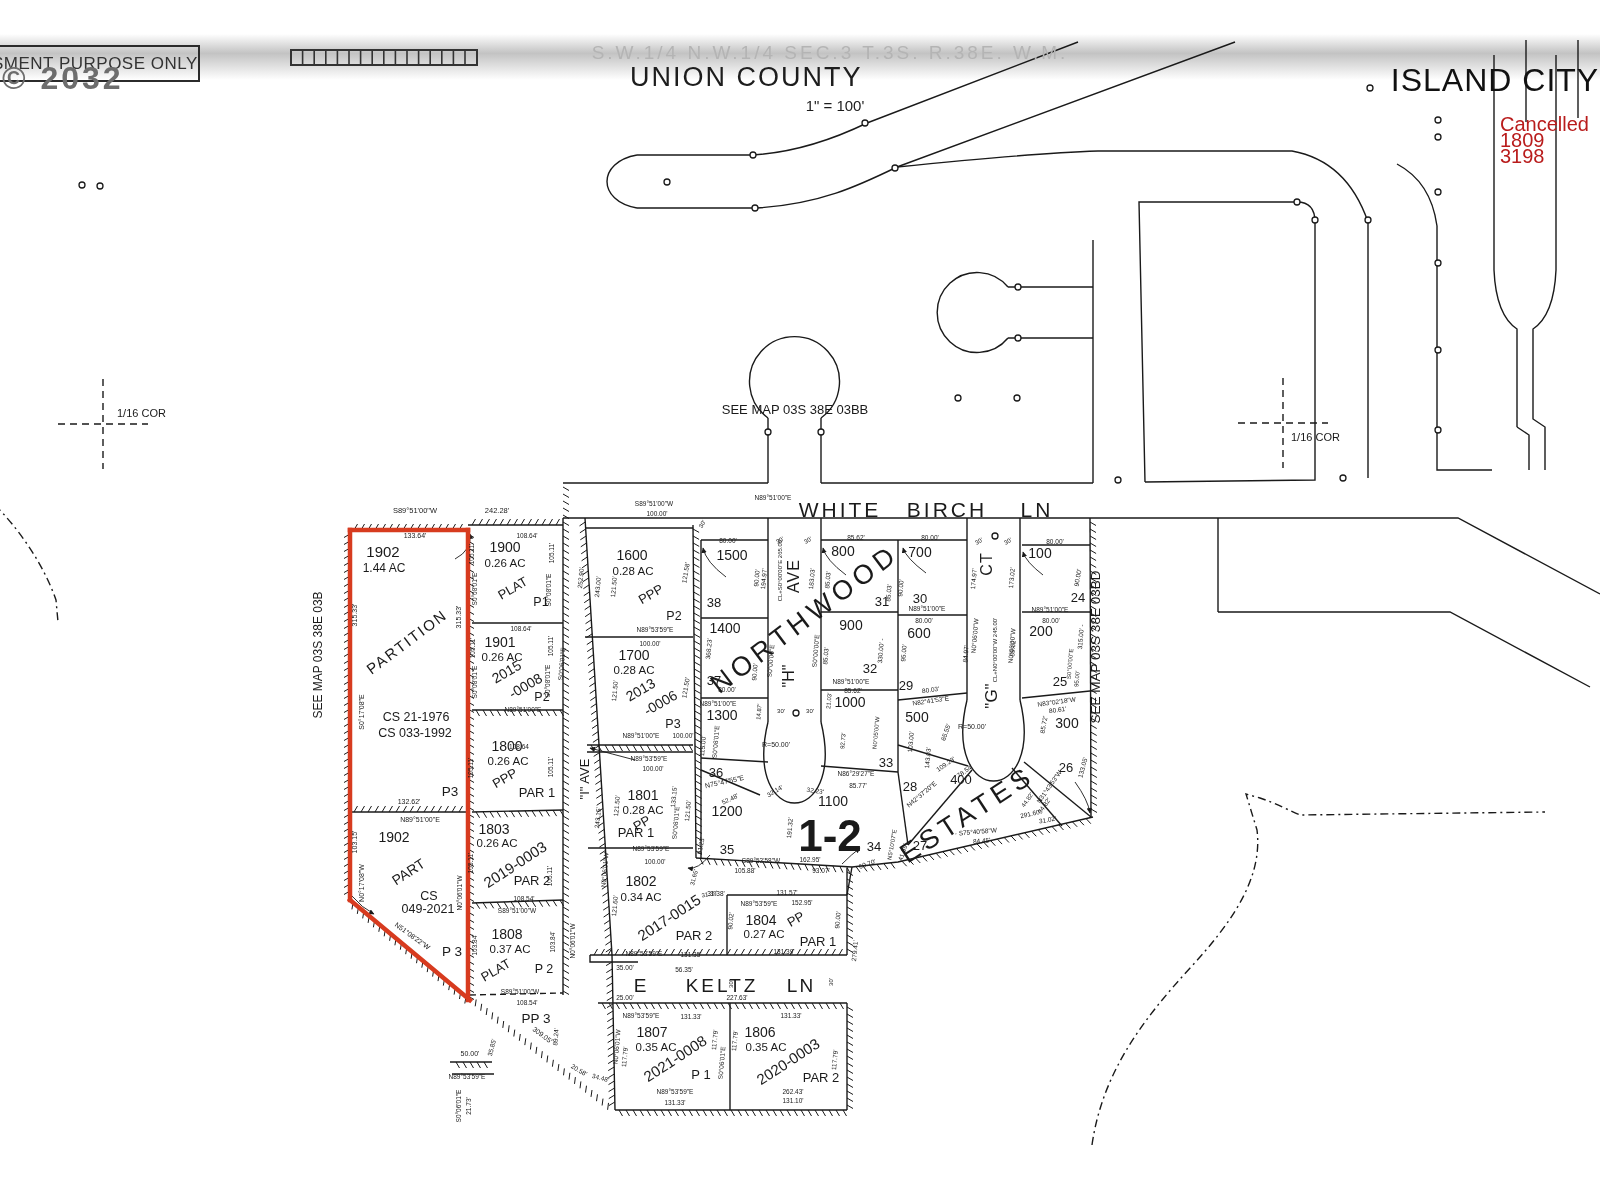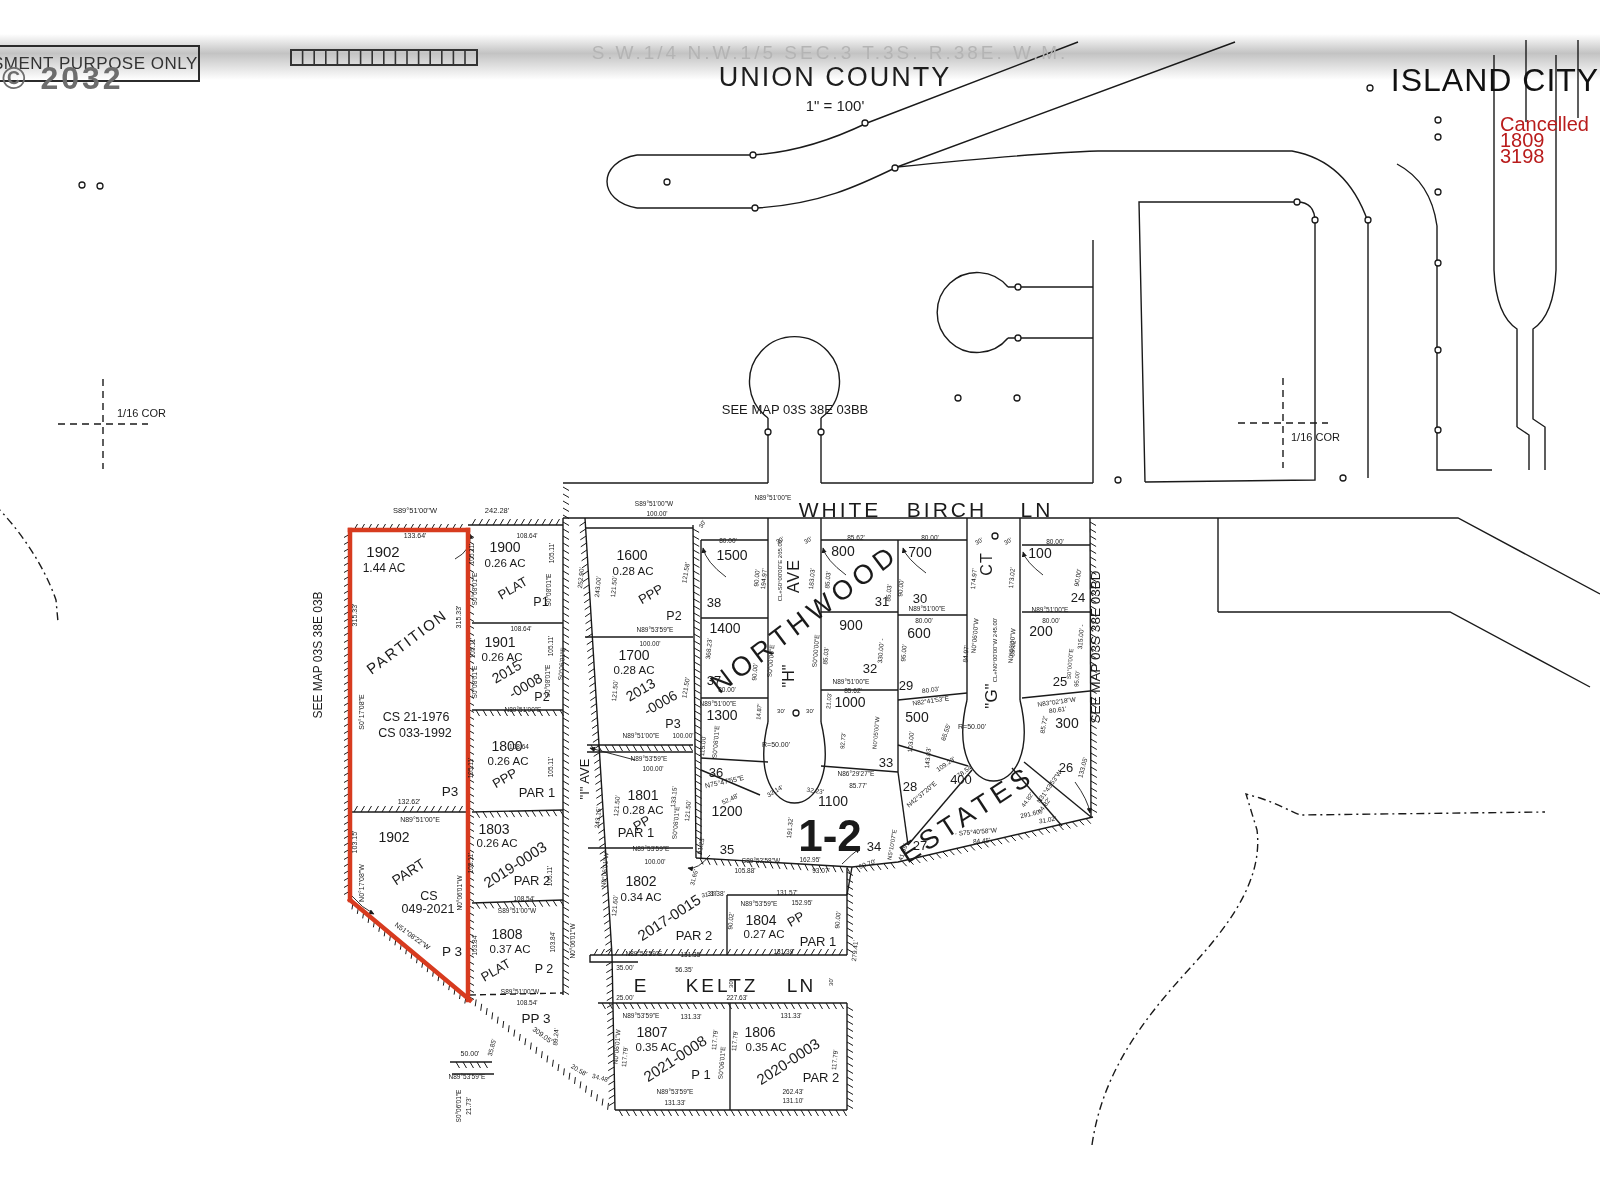--- a/index.html
+++ b/index.html
@@ -6,21 +6,21 @@
   body{width:1600px;height:1200px;position:relative;background:#ffffff;
        font-family:"Liberation Sans",sans-serif;overflow:hidden;color:#1a1a1a}
   .abs{position:absolute}
   .scan-band{left:0;top:34px;width:1600px;height:46px;
     background:linear-gradient(180deg,rgba(255,255,255,0) 0%,rgba(135,135,135,.5) 42%,rgba(255,255,255,0) 100%);}
   .assessment-box{left:-16px;top:45px;width:206px;height:33px;border:2px solid #2b2b2b;
     display:flex;align-items:center;padding-left:6px;font-size:17px;color:#333;letter-spacing:.5px;background:transparent}
   .copyright{left:2px;top:60px;font-size:32px;color:#6d6d6d;font-weight:bold;letter-spacing:3px}
   .section-caption{left:530px;top:42px;width:600px;text-align:center;font-size:19px;
     color:#b4b4b4;letter-spacing:3px;white-space:nowrap}
-  .county{left:630px;top:62px;width:410px;text-align:center;font-size:27px;letter-spacing:2px;color:#1d1d1d}
+  .county{left:630px;top:62px;width:410px;text-align:left;font-size:27px;letter-spacing:2px;color:#1d1d1d}
   .scale-note{left:630px;top:97px;width:410px;text-align:center;font-size:15px;color:#1d1d1d}
   .city{left:1390px;top:62px;width:210px;text-align:center;font-size:32px;letter-spacing:1px;color:#111}
   .cancelled{left:1500px;top:116px;font-size:20px;line-height:16px;color:#b91c1c}
   svg text{fill:#1a1a1a}
 </style>
 </head>
 <body>
 
 <div class="abs scan-band"></div>
 
@@ -487,21 +487,21 @@
       <line x1="93.8" y1="2" x2="93.8" y2="17"></line>
     <line x1="105.4" y1="2" x2="105.4" y2="17"></line>
       <line x1="117" y1="2" x2="117" y2="17"></line>
     <line x1="128.6" y1="2" x2="128.6" y2="17"></line>
       <line x1="140.2" y1="2" x2="140.2" y2="17"></line>
     <line x1="151.8" y1="2" x2="151.8" y2="17"></line>
       <line x1="163.4" y1="2" x2="163.4" y2="17"></line>
     <line x1="175" y1="2" x2="175" y2="17"></line>
   </g>
 </svg>
-<div class="abs section-caption">S.W.1/4 N.W.1/5 SEC.3 T.3S. R.38E. W.M.</div>
+<div class="abs section-caption">S.W.1/4 N.W.1/4 SEC.3 T.3S. R.38E. W.M.</div>
 <div class="abs county">UNION COUNTY</div>
 <div class="abs scale-note">1" = 100'</div>
 <div class="abs city">ISLAND CITY</div>
 <div class="abs cancelled">
   <div>Cancelled</div>
   <div>1809</div>
   <div>3198</div>
 </div>
 
 </body></html>

